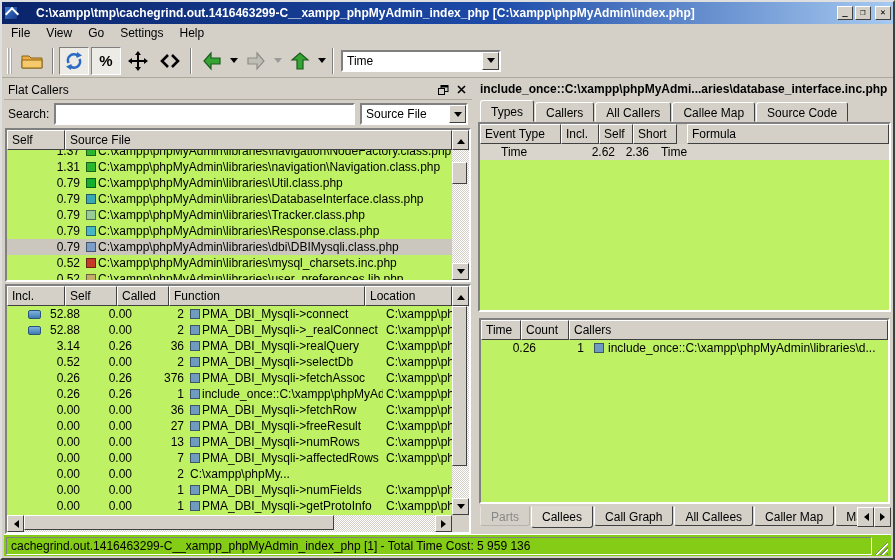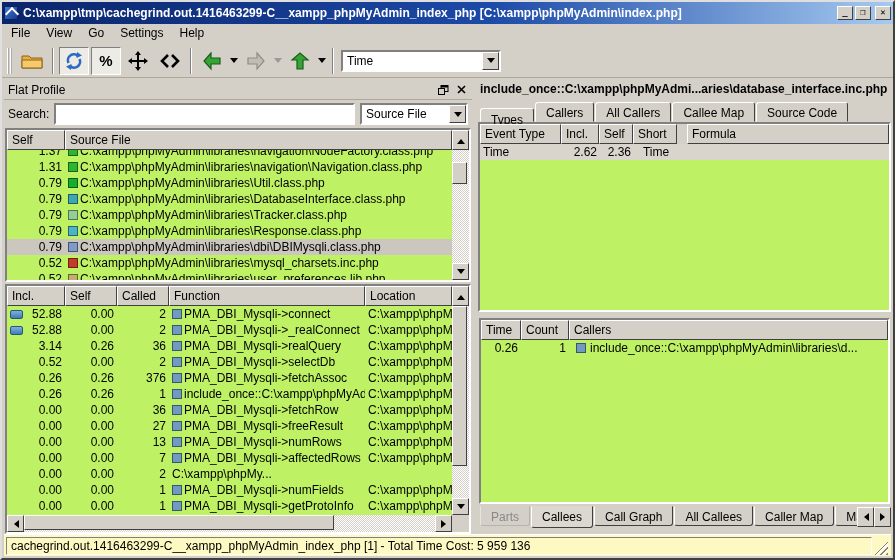--- a/index.html
+++ b/index.html
@@ -4,21 +4,21 @@
 <style>
   * { margin:0; padding:0; box-sizing:border-box; }
   html,body { width:895px; height:560px; overflow:hidden; }
   body { font-family:"Liberation Sans", sans-serif; font-size:11px; color:#000; background:#404040; }
 
   .window { position:absolute; inset:0; background:#d4d0c8;
     border:2px solid; border-color:#dfdfdf #404040 #404040 #dfdfdf; }
 
   
   .titlebar { height:22px; background:linear-gradient(90deg,#0a246a,#1c4aa8 55%,#a6caf0);
-    display:flex; align-items:center; padding:0 2px; gap:5px; }
+    display:flex; align-items:center; padding:0 2px; gap:18px; }
   .appicon { width:14px; height:14px; background:linear-gradient(135deg,#3c78d8,#1a3c8c);
     border:1px solid #09235f; position:relative; flex:0 0 auto; }
   .appicon::after{ content:""; position:absolute; left:2px; top:2px; width:8px; height:8px;
     border:2px solid #fff; border-right:none; border-bottom:none; transform:rotate(45deg); }
   .titletext { color:#fff; font-weight:bold; font-size:12px; white-space:nowrap; overflow:hidden;
     text-overflow:clip; flex:1; letter-spacing:0; }
   .winbtns { display:flex; gap:2px; flex:0 0 auto; }
   .wbtn { width:16px; height:14px; background:#d4d0c8; border:1px solid;
     border-color:#fff #404040 #404040 #fff; font-size:9px; line-height:11px; text-align:center;
     font-family:"DejaVu Sans Mono",monospace; font-weight:bold; }
@@ -65,21 +65,21 @@
   .searchrow label { font-size:12px; }
   .searchinput { flex:1; height:22px; background:#fff; border:2px solid;
     border-color:#808080 #fff #fff #808080; font-family:inherit; font-size:12px; padding:0 3px; outline:none; }
   .combo.group { width:108px; }
 
   
   .tframe { position:relative; background:#bef264; border:2px solid; border-color:#808080 #fff #fff #808080; margin:0 1px; overflow:hidden; }
   .thead { display:flex; height:20px; background:#d4d0c8; position:relative; z-index:2; }
   .th { background:#d4d0c8; border:1px solid; border-color:#fff #404040 #404040 #fff;
     padding:2px 4px 0; font-size:12px; white-space:nowrap; overflow:hidden; }
-  .trow { display:flex; height:16px; align-items:center; white-space:nowrap; }
+  .trow { display:flex; height:16px; align-items:center; white-space:nowrap;padding-left:18px; }
   .trow.sel { background:#cbc7bf; }
   .c { padding:0 3px; overflow:hidden; white-space:nowrap; display:flex; align-items:center; font-size:12px; }
   .c.num { justify-content:flex-end; }
   .sq { width:10px; height:10px; flex:0 0 auto; border:1px solid rgba(0,0,0,.45); margin-right:2px; }
   .sq.blue { background:#6f9bc0; }
   .bar { width:13px; height:9px; flex:0 0 auto; background:linear-gradient(180deg,#7fb2dd,#3f7cb0);
     border:1px solid #28557d; border-radius:2px; margin-right:auto; }
 
   
   .file-frame { height:154px; }
@@ -119,21 +119,21 @@
   .tri-dn2 { width:0;height:0;border:4px solid transparent;border-top:5px solid #000;margin-bottom:-3px; }
   .tri-l2 { width:0;height:0;border:4px solid transparent;border-right:5px solid #000;margin-left:-3px; }
   .tri-r2 { width:0;height:0;border:4px solid transparent;border-left:5px solid #000;margin-right:-3px; }
 
   
   .rtitle { height:18px; margin-top:2px; font-weight:bold; font-size:12px; white-space:nowrap; overflow:hidden; padding:0 2px; }
   .ttabs { height:22px; display:flex; align-items:flex-end; padding-left:2px; position:relative; z-index:2; }
   .ttab { height:20px; padding:3px 10px 0; background:#d4d0c8; border:1px solid;
     border-color:#fff #404040 transparent #fff; border-top-left-radius:3px; border-top-right-radius:3px;
     margin-right:1px; font-size:12px; }
-  .ttab.active { height:14px; padding-top:4px; z-index:3; }
+  .ttab.active { height:22px; padding-top:4px; z-index:3; }
   .types-frame { height:190px; margin:0; }
   .eh-type{width:81px;} .eh-incl{width:38px;} .eh-self{width:34px;} .eh-short{width:44px;}
   .eh-gap{width:10px; border:none; background:transparent;} .eh-formula{flex:1;}
   .c.etype{width:82px;flex:0 0 auto;} .c.eincl{width:38px;flex:0 0 auto;justify-content:flex-end;}
   .c.eself{width:34px;flex:0 0 auto;justify-content:flex-end;} .c.eshort{width:44px;flex:0 0 auto;justify-content:center;}
   .c.egap{width:10px;flex:0 0 auto;} .c.eformula{flex:1;}
   .hsplit { height:6px; }
   .callees-frame { height:186px; }
   .ch-time{width:40px;} .ch-count{width:48px;} .ch-callee{flex:1;}
   .c.ctime{width:40px;flex:0 0 auto;justify-content:flex-end;}
@@ -145,21 +145,21 @@
     margin-top:2px; overflow:hidden; }
   .btab { height:20px; padding:3px 10px 0; background:#d4d0c8; border:1px solid;
     border-color:transparent #404040 #404040 #fff; border-bottom-left-radius:3px; border-bottom-right-radius:3px;
     margin-right:1px; font-size:12px; white-space:nowrap; }
   .btab.active { height:22px; background:#dcd8d0; }
   .btab.disabled { color:#888; border-color:transparent #b8b4ac #b8b4ac #e8e4dc; }
   .btabscroll { position:absolute; right:0; top:1px; display:flex; }
   .btabscroll .sbtn { height:20px; }
 
   
-  .statusbar { position:absolute; left:2px; right:2px; bottom:2px; height:22px; background:#fef9c3;
+  .statusbar { position:absolute; left:2px; right:2px; bottom:2px; height:22px; background:#84cc16;
     display:flex; align-items:center; border-top:1px solid #fff; }
   .statusfield { flex:1; height:18px; margin:0 2px; border:1px solid; border-color:#808080 #fff #fff #808080;
     display:flex; align-items:center; padding:0 4px; font-size:12px; white-space:nowrap; overflow:hidden; }
   .grip { width:14px; height:14px; margin:4px 3px 0 0;
     background:linear-gradient(135deg, transparent 0 50%, #808080 50% 57%, #fff 57% 64%, transparent 64% 71%, #808080 71% 78%, #fff 78% 85%, transparent 85% 92%, #808080 92% 100%); }
 
   svg { display:block; }
 </style>
 </head>
 <body>
@@ -258,21 +258,21 @@
       <div class="cbtn">
           <div class="tri-dn" style="margin-top:4px"></div>
         </div>
     </div>
   </div>
 
   <div class="main">
 
     <div class="leftpanel">
       <div class="dockhdr">
-        <div class="dtitle">Flat Profile</div>
+        <div class="dtitle">Flat Callers</div>
         <div class="dico">
           <svg width="11" height="10" viewBox="0 0 11 10">
             <rect x="3" y="0.5" width="7" height="6" fill="none" stroke="#000"></rect>
             <rect x="3" y="0.5" width="7" height="2" fill="#000"></rect>
             <rect x="0.5" y="3.5" width="6" height="6" fill="#d4d0c8" stroke="#000"></rect>
           </svg>
         </div>
         <div class="dico">
           <svg width="9" height="9" viewBox="0 0 9 9">
             <path d="M1 1 L8 8 M8 1 L1 8" stroke="#000" stroke-width="1.6"></path>

